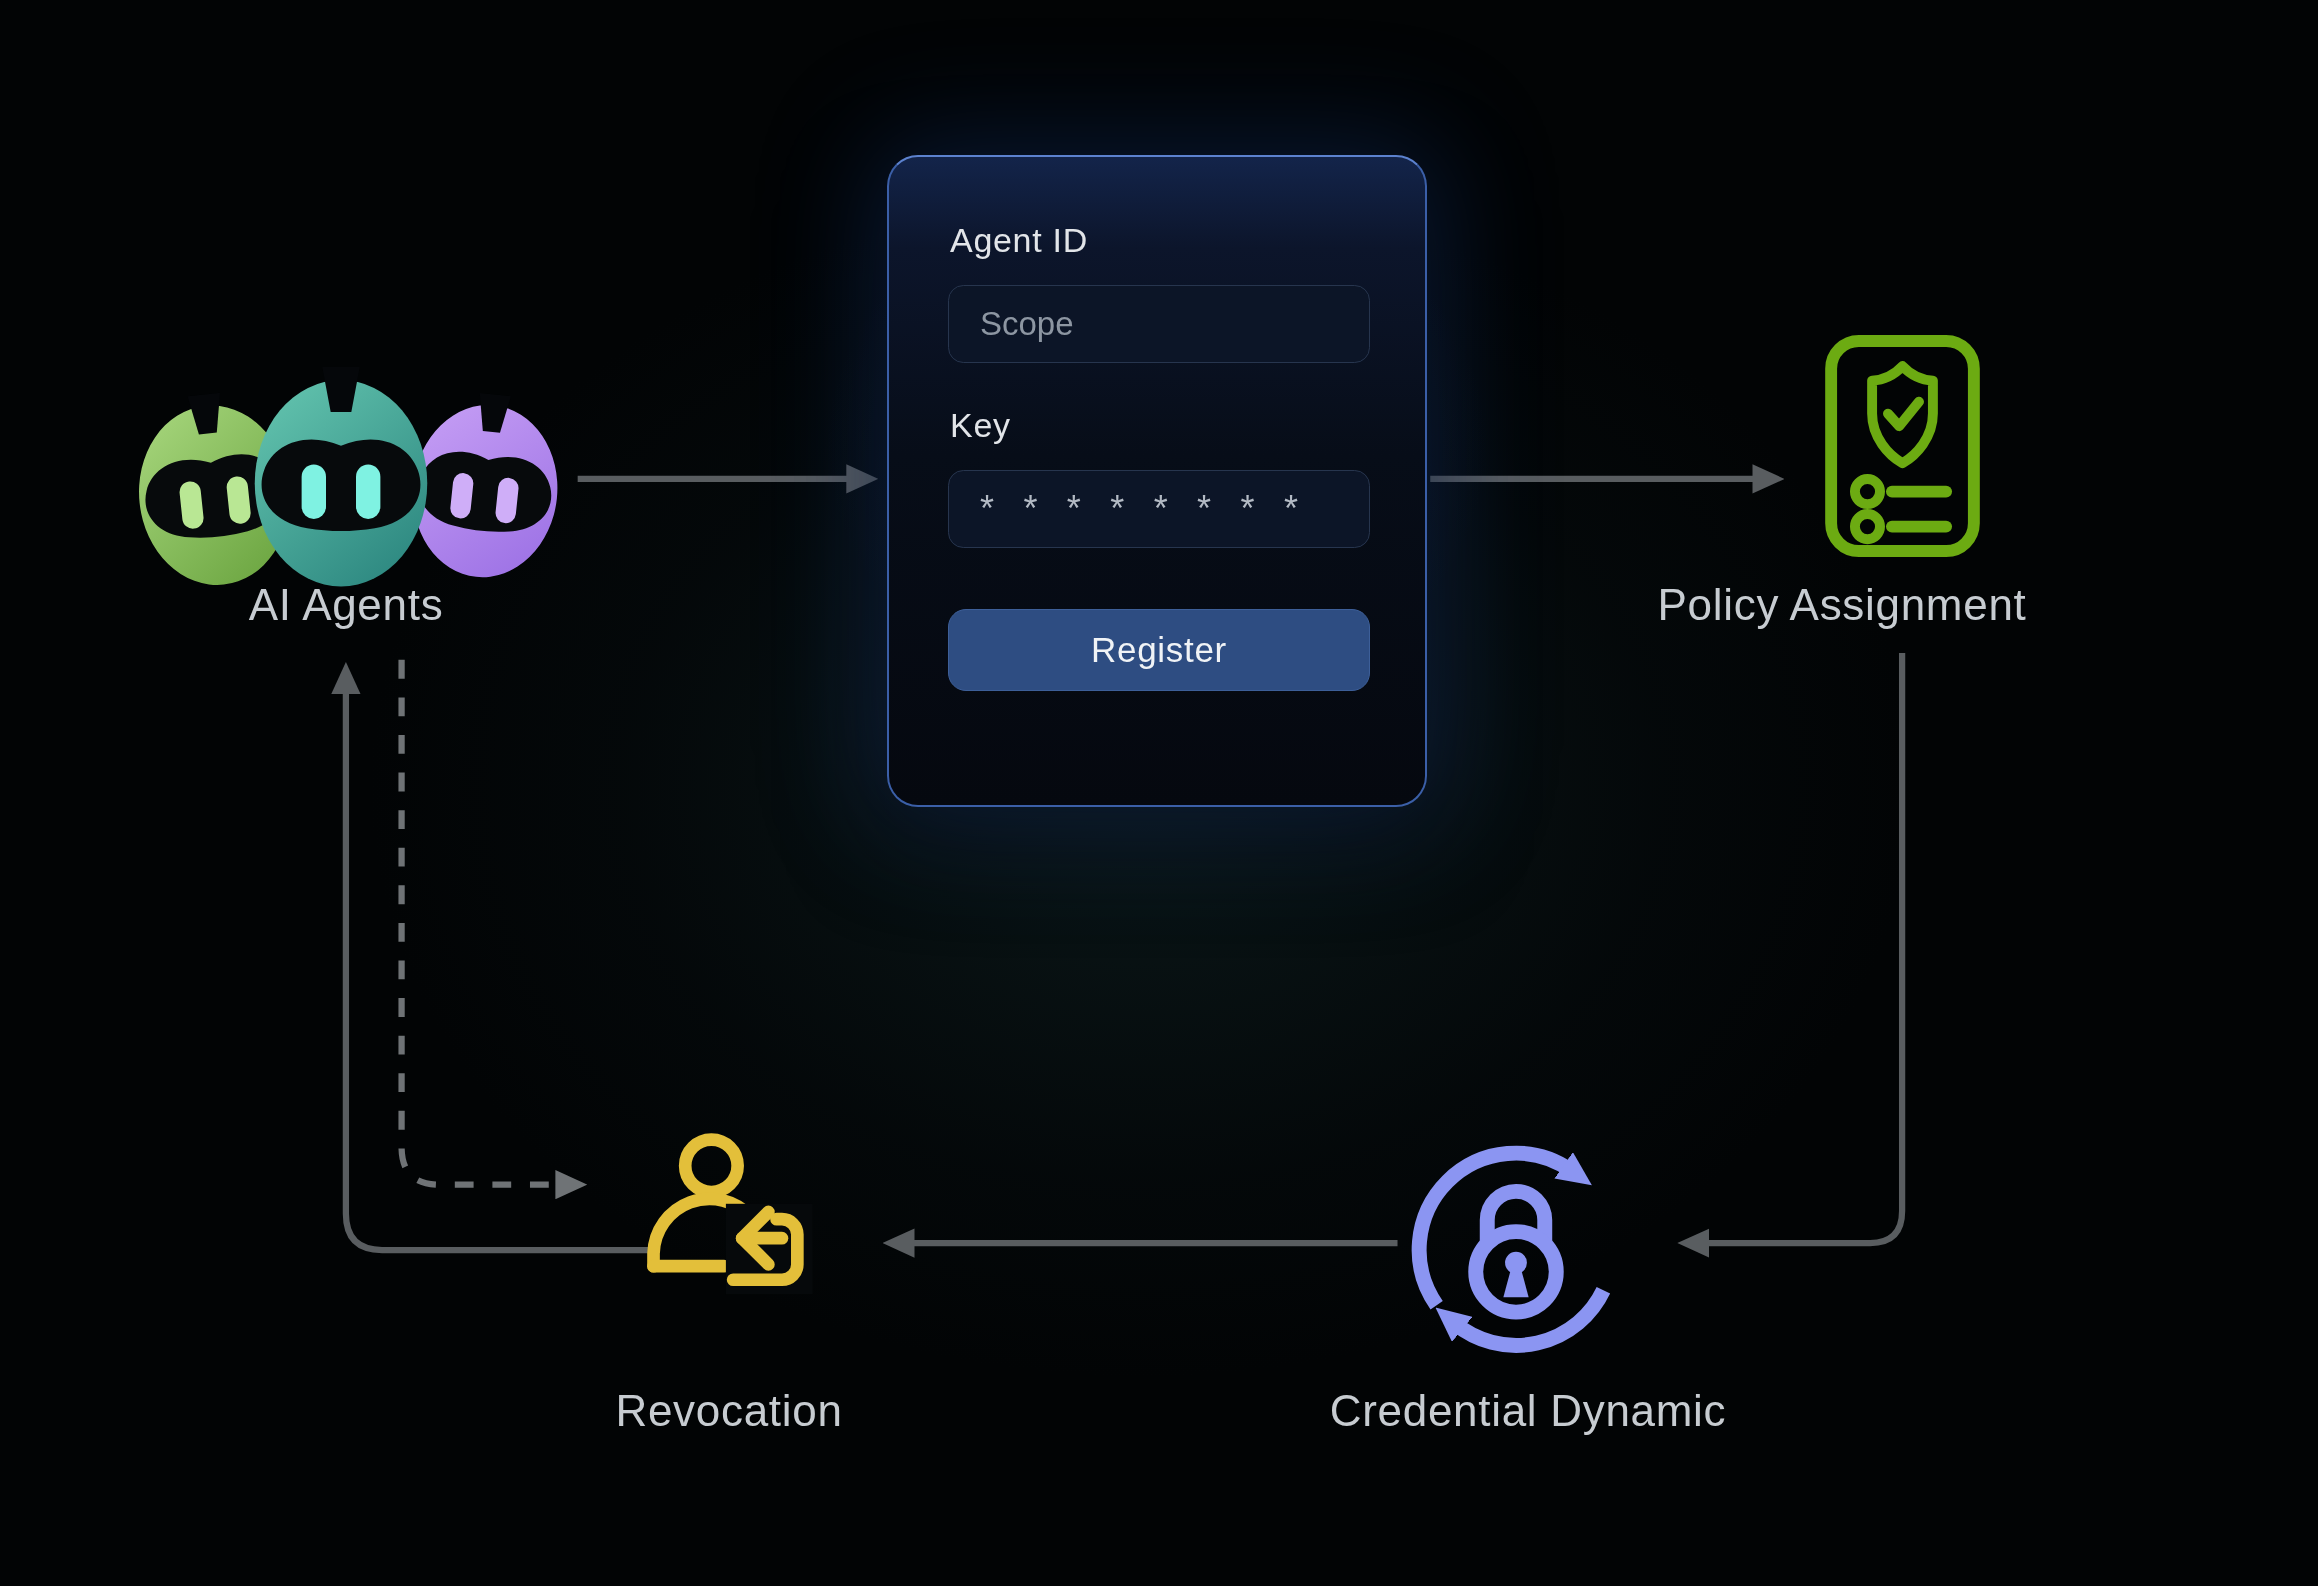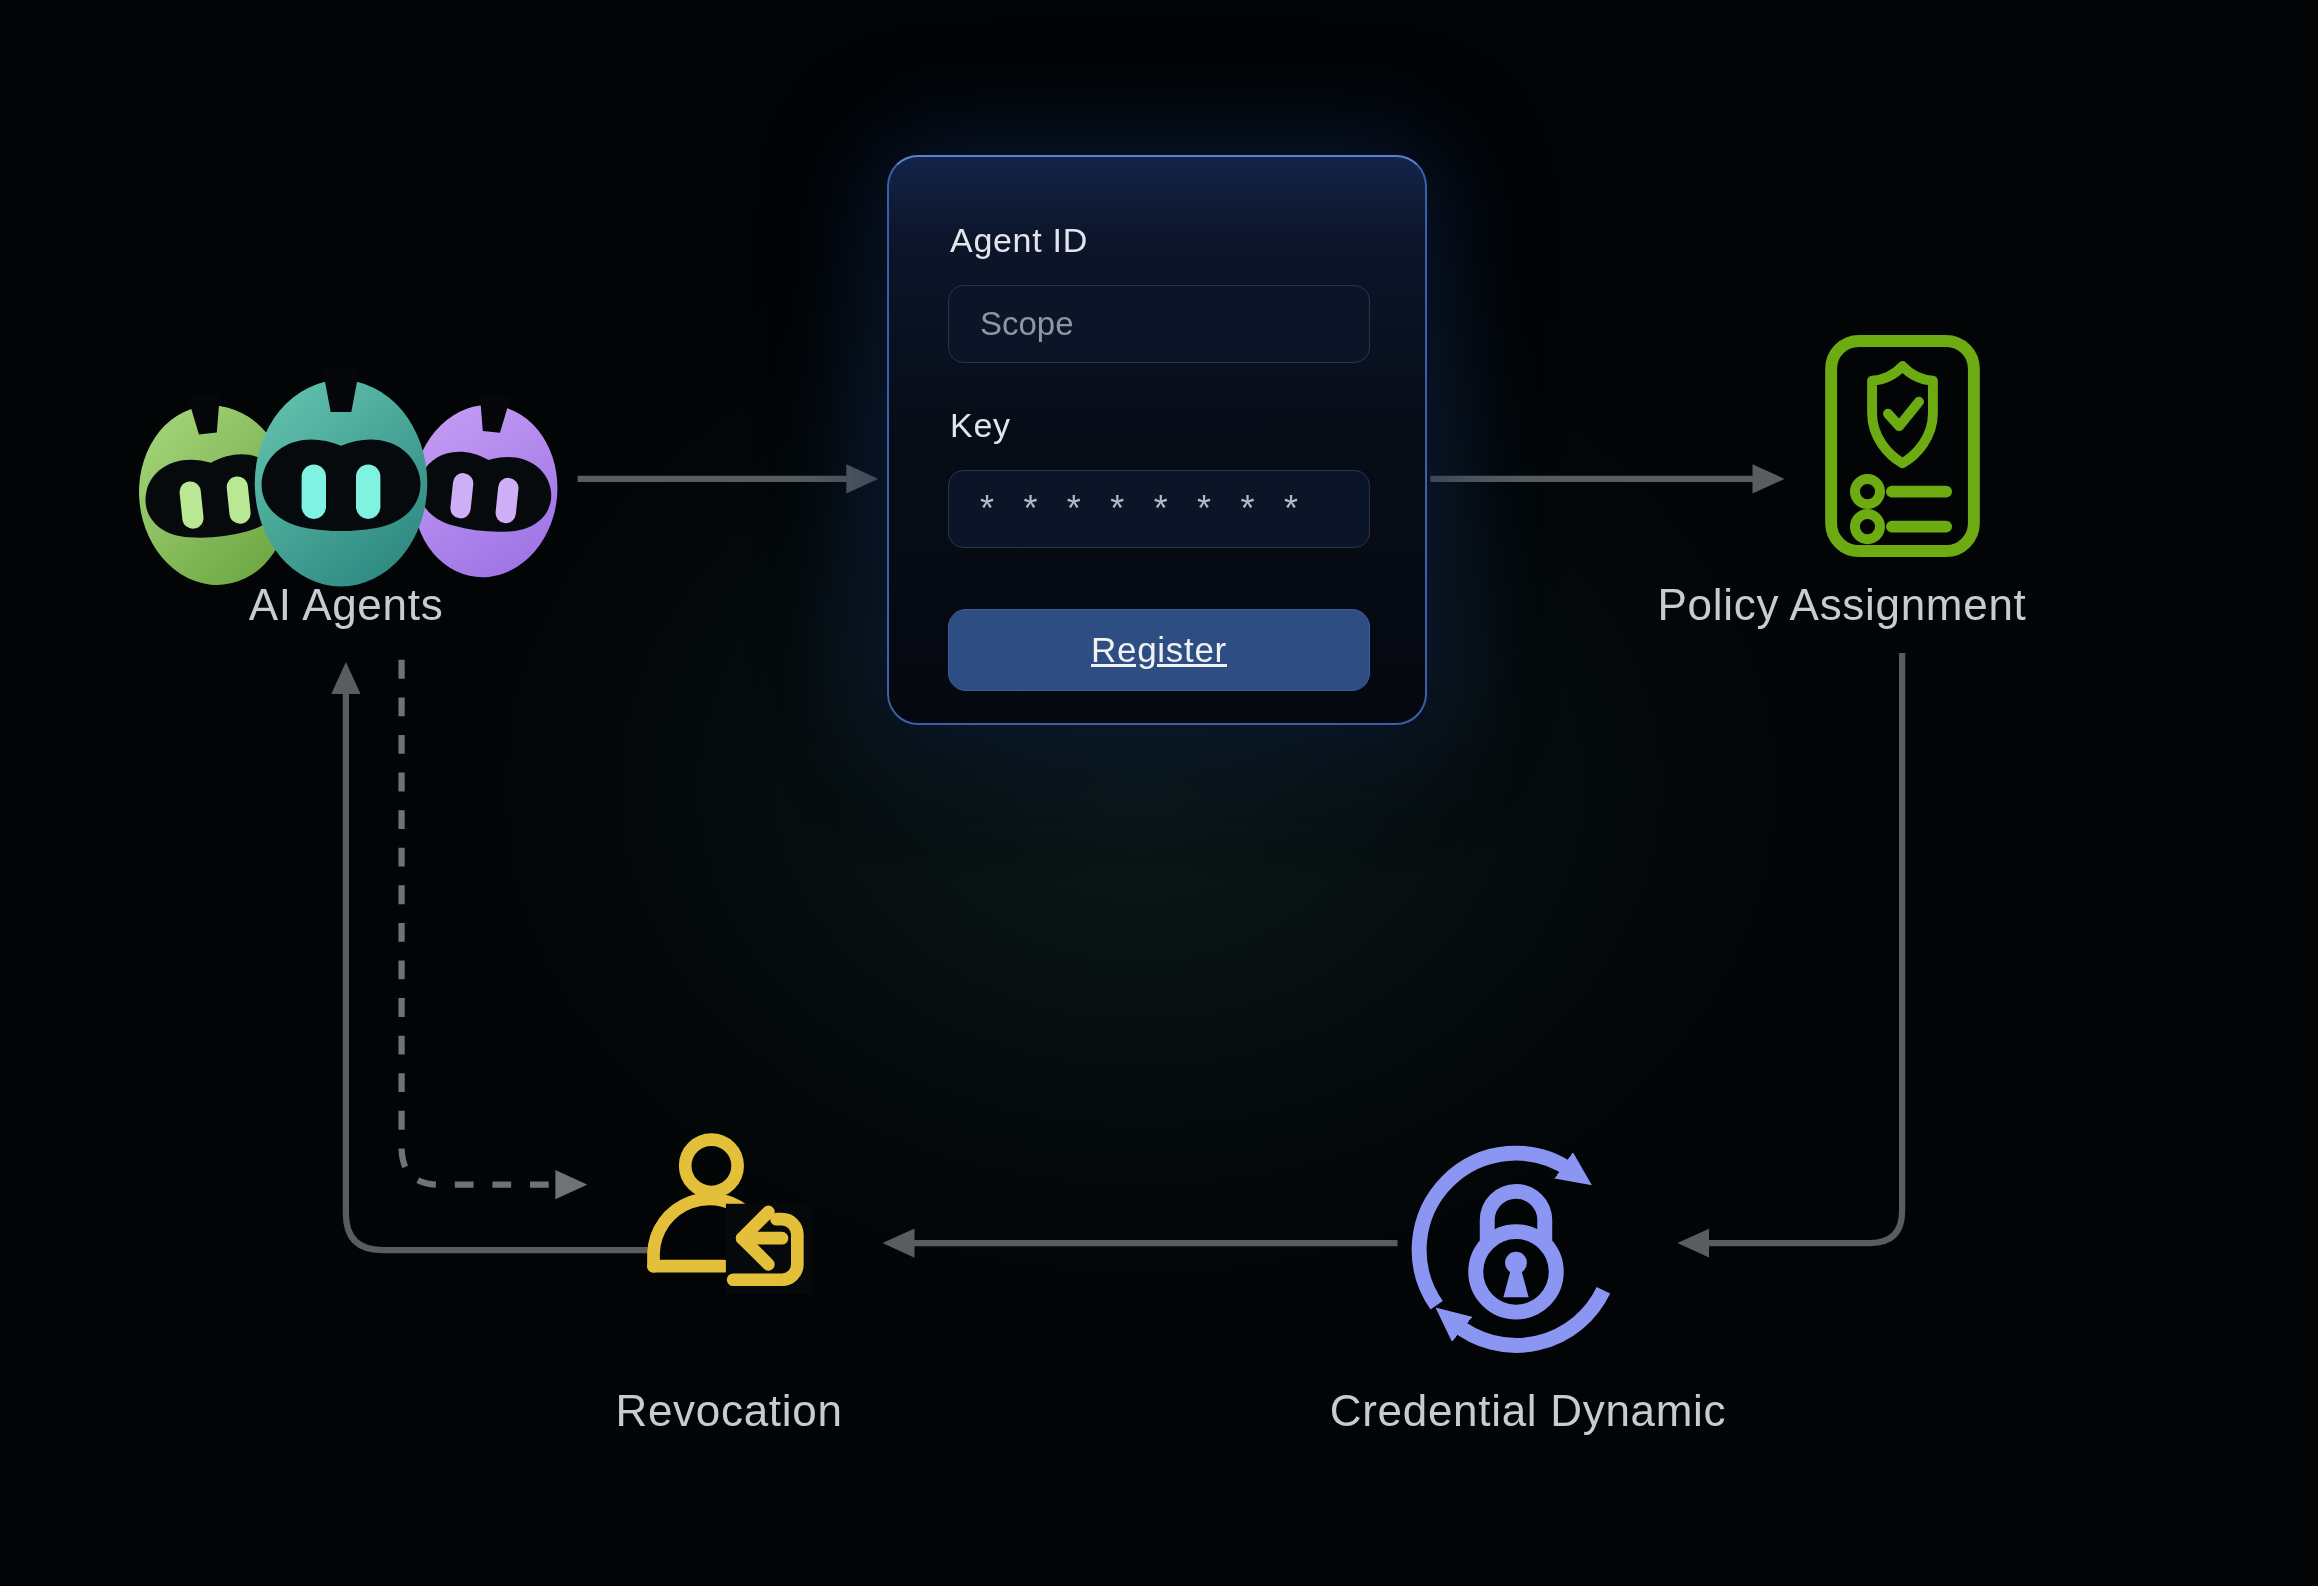--- a/index.html
+++ b/index.html
@@ -9,35 +9,35 @@
   .glow-center{background:radial-gradient(1044px 800px at 1141px 786px, rgba(24,52,54,0.42), rgba(12,26,30,0.18) 50%, rgba(0,0,0,0) 74%);}
   .glow-card{background:radial-gradient(473px 390px at 1157px 445px, rgba(28,64,140,0.22), rgba(0,0,0,0) 70%);}
   .abs{position:absolute;}
   .connector-layer{position:absolute;left:0;top:0;width:2319px;height:1587px;}
 
   .node-label{position:absolute;transform:translateX(-50%);white-space:nowrap;
     font-size:44px;line-height:45px;color:#c7ccd1;letter-spacing:0.7px;}
   .card-caption{font-size:39px;}
 
   
-  .card{position:absolute;left:887px;top:155px;width:540px;height:570px;box-sizing:border-box;
+  .card{position:absolute;left:887px;top:155px;width:540px;height:652px;box-sizing:border-box;
     border:2.1px solid #3b5fa8;border-top:2.8px solid #5c82cf;border-radius:31px;
     background:linear-gradient(180deg,#13244a 0%,#0c152b 14%,#070d18 46%,#05080f 100%);
     box-shadow:0 0 111px 21px rgba(35,80,170,0.26), 0 35px 97px rgba(0,0,0,0.55);}
   .field-label{margin:0 61px;font-size:34px;color:#e2e5e9;letter-spacing:0.7px;}
   .fl-1{padding-top:64px;}
   .fl-2{padding-top:43px;}
   .tb{display:block;box-sizing:border-box;margin:25px 59px 0 59px;width:422px;height:78px;
     background:#0c1527;border:1.4px solid #27354e;border-radius:15.3px;
     font-family:"Liberation Sans",sans-serif;font-size:33px;color:#e5e5e5;padding:0 31px;outline:none;}
   .tb::placeholder{color:#8d96a2;opacity:1;}
   .tb-key{letter-spacing:9.7px;font-size:36px;color:#b3bac4;}
   .register-btn{display:flex;align-items:center;justify-content:center;box-sizing:border-box;
     margin:61px 59px 0 59px;width:422px;height:82px;background:#2e4d82;border:0.7px solid #3d5f99;
-    border-radius:18px;font-size:35px;color:#f0f3f6;letter-spacing:0.7px;cursor:pointer;text-decoration:underline;}
+    border-radius:18px;font-size:35px;color:#f0f3f6;letter-spacing:0.7px;cursor:pointer;}
 
   .rot-left{transform:rotate(-6deg);}
   .rot-right{transform:rotate(6deg);}
 </style>
 </head>
 <body>
 
 <div class="canvas">
   <div class="glow glow-center"></div>
   <div class="glow glow-card"></div>

